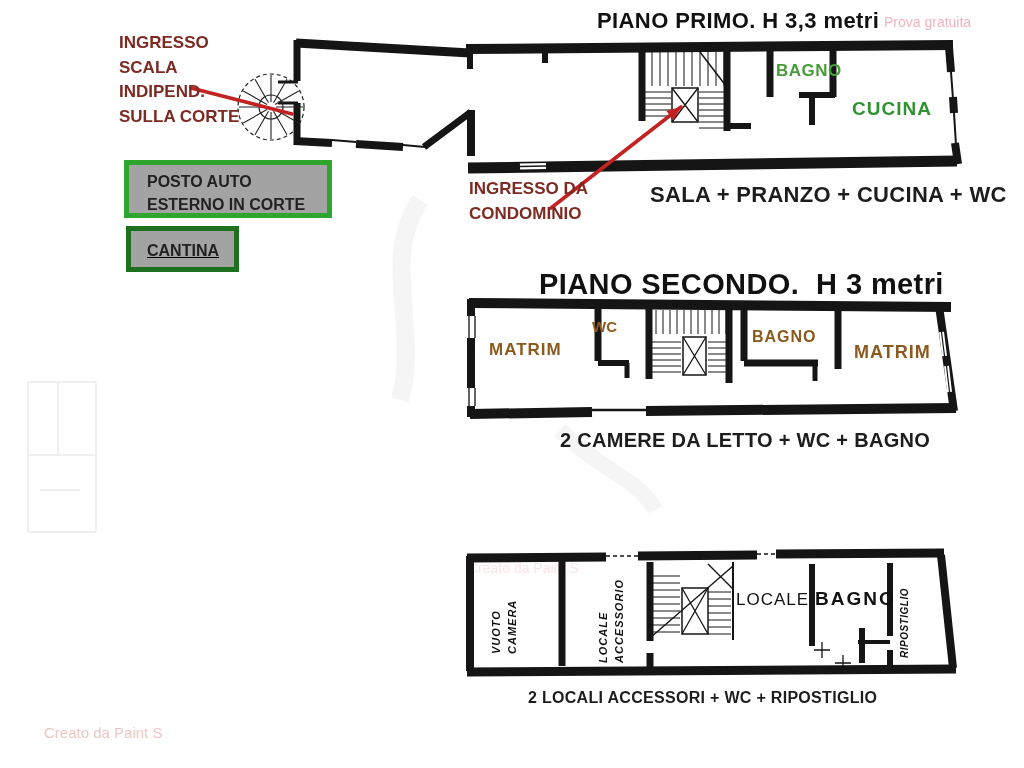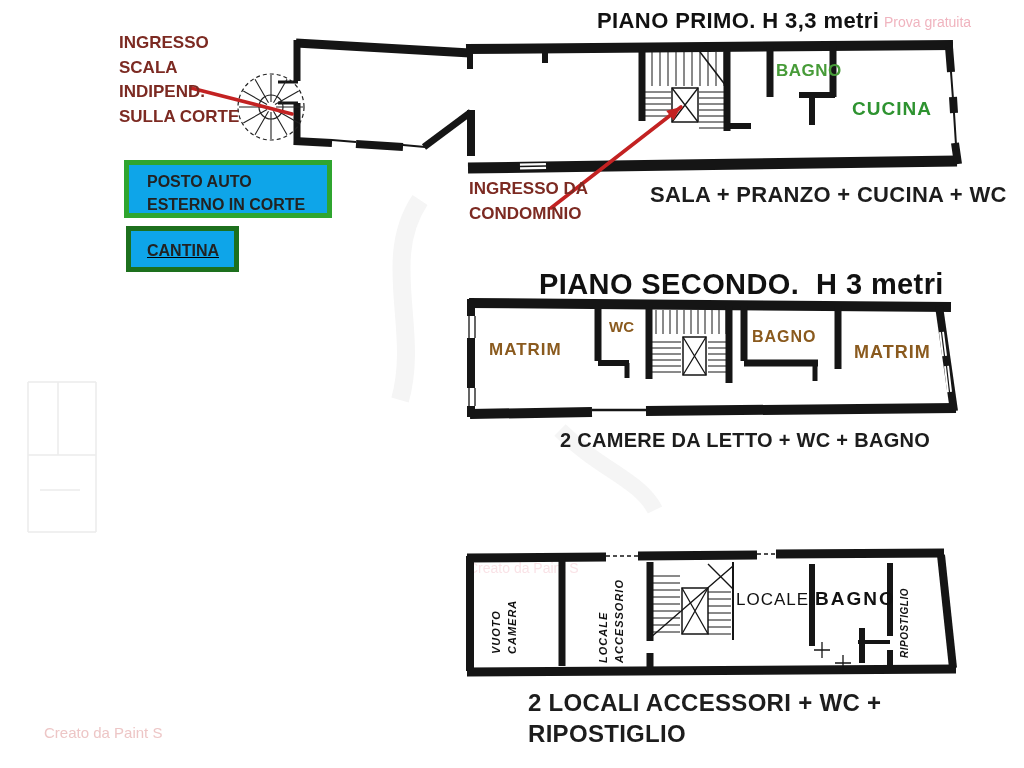--- a/index.html
+++ b/index.html
@@ -8,21 +8,21 @@
   .lbl{position:absolute;color:#1a1a1a;white-space:pre-wrap;line-height:1.28;}
   .b{font-weight:bold;}
   .title{font-size:21px;font-weight:bold;letter-spacing:.4px;color:#111;}
   .green{color:#2e9330;}
   .darkred{color:#7c2a22;}
   .brown{color:#8a5a1e;}
   .caption{font-size:22px;font-weight:bold;color:#1d1d1d;letter-spacing:.3px;}
   .wm{color:#f0b4bf;}
   .vert{transform:rotate(-90deg);transform-origin:0 0;font-style:italic;font-weight:bold;
         letter-spacing:1px;line-height:1.45;white-space:pre;color:#111;}
-  .gbox{position:absolute;background:#0ea5e9;}
+  .gbox{position:absolute;background:#a3a3a3;}
   .gbox .txt{font-size:16px;font-weight:bold;color:#222;line-height:1.45;white-space:pre-wrap;}
   svg{position:absolute;left:0;top:0;}
 </style>
 </head>
 <body>
 
 <div id="canvas">
 
   <div class="lbl wm" style="left:884px;top:14px;font-size:14px;font-weight:500;">Prova gratuita</div>
   <div class="lbl wm" style="left:468px;top:560px;font-size:14px;opacity:.38;">Creato da Paint S</div>
@@ -160,36 +160,36 @@
   </div>
 
   <div class="gbox" style="left:126px;top:226px;width:103px;height:36px;border:5px solid #1d701d;text-decoration:underline;">
     <div class="txt" style="margin:8px 0 0 16px;">CANTINA</div>
   </div>
 
   <div class="lbl title" style="left:539px;top:266px;font-size:29px;">PIANO SECONDO.  H 3 metri</div>
 
   <div class="lbl b brown" style="left:489px;top:339px;font-size:17px;letter-spacing:1px;">MATRIM</div>
 
-  <div class="lbl b brown" style="left:609px;top:317px;font-size:15px;">WC</div>
+  <div class="lbl b brown" style="left:592px;top:317px;font-size:15px;">WC</div>
 
   <div class="lbl b brown" style="left:752px;top:327px;font-size:16px;letter-spacing:1px;">BAGNO</div>
 
   <div class="lbl b brown" style="left:854px;top:341px;font-size:18px;letter-spacing:1px;">MATRIM</div>
 
   <div class="lbl caption" style="left:560px;top:428px;font-size:20px;text-align:right;">2 CAMERE DA LETTO + WC + BAGNO</div>
 
 
   <div class="lbl vert" style="left:489px;top:654px;font-size:11px;">VUOTO
 CAMERA</div>
 
   <div class="lbl vert" style="left:596px;top:663px;font-size:11px;">LOCALE
 ACCESSORIO</div>
 
   <div class="lbl" style="left:736px;top:589px;font-size:17px;letter-spacing:1px;color:#111;">LOCALE</div>
 
   <div class="lbl b" style="left:815px;top:587px;font-size:19px;letter-spacing:2px;color:#111;">BAGNO</div>
 
   <div class="lbl vert" style="left:898px;top:658px;font-size:10px;letter-spacing:.5px;">RIPOSTIGLIO</div>
 
-  <div class="lbl caption" style="left:528px;top:688px;font-size:24px;">2 LOCALI ACCESSORI + WC + RIPOSTIGLIO</div>
+  <div class="lbl caption" style="left:528px;top:688px;font-size:16px;">2 LOCALI ACCESSORI + WC + RIPOSTIGLIO</div>
 
 </div>
 
 </body></html>

